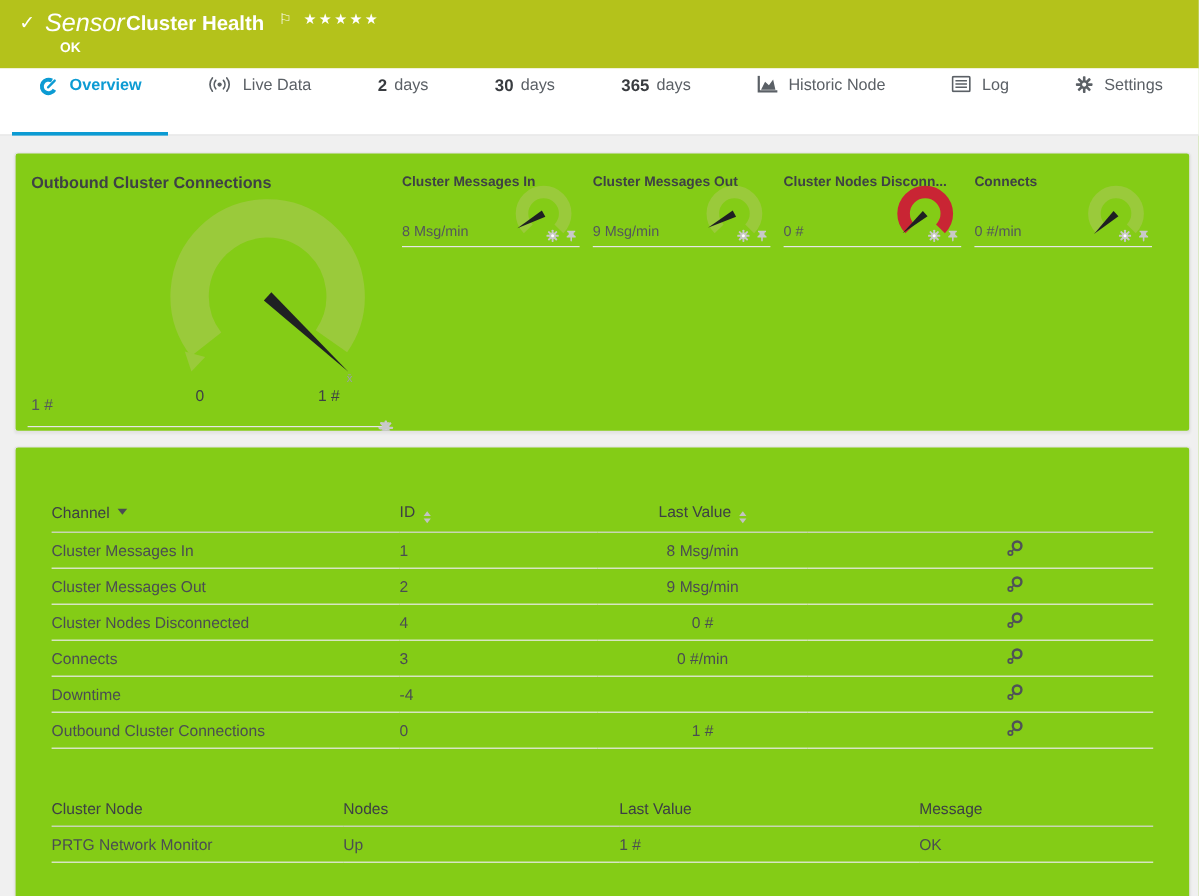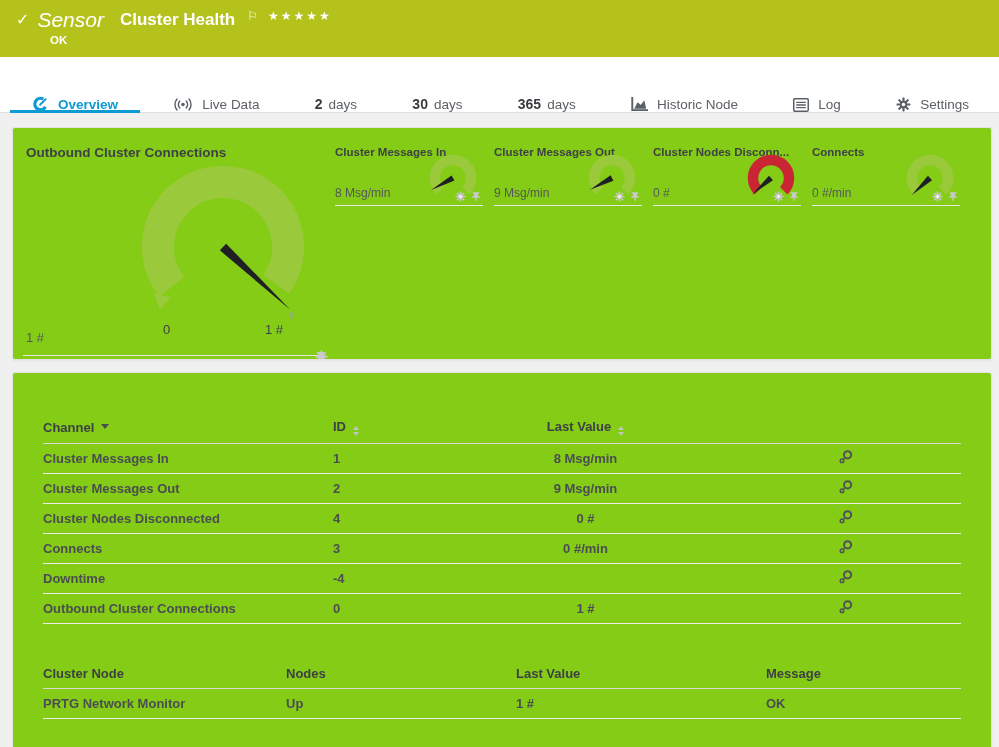--- a/index.html
+++ b/index.html
@@ -9,33 +9,33 @@
     background: #f0f0f0;
     color: #4a4d52;
   }
   
   .header {
     height: 57px; background: #b4c21b; color: #fff; padding: 9px 0 0 16px;
   }
   .header-row { display: flex; align-items: flex-start; }
   .check { font-size: 16px; font-weight: bold; line-height: 22px; }
   .kind { font-style: italic; font-size: 21px; margin-left: 8px; line-height: 22px; }
-  .sensor-title { font-size: 17px; font-weight: 600; margin-left: 16px; line-height: 22px; }
+  .sensor-title { font-size: 17px; font-weight: 600; margin-left: 1px; line-height: 22px; }
   .flag { font-size: 12px; margin-left: 12px; line-height: 14px; opacity: .95; }
   .stars { font-size: 12px; letter-spacing: 2px; margin-left: 10px; line-height: 14px; }
   .status-ok { font-size: 11.5px; font-weight: bold; margin: 3px 0 0 34px; }
   
   .tabs {
     height: 56px; background: #fff; border-bottom: 1px solid #e0e0e0;
     display: flex; align-items: center; justify-content: space-between;
     padding: 0 6px 0 8px;
   }
   .tab {
-    position: relative; height: 100%; display: flex; align-items: flex-end;
-    padding: 0 24px; cursor: pointer; font-size: 13.5px; color: #5b6066;
+    position: relative; height: 100%; display: flex; align-items: flex-start;
+    padding: 6px 24px; cursor: pointer; font-size: 13.5px; color: #5b6066;
     white-space: nowrap;
   }
   .tab .ticon { margin-right: 9px; display: inline-flex; }
   .tab .num { font-weight: bold; color: #393c40; margin-right: 6px; font-size: 14px; }
   .tab.active { color: #0c9bd3; font-weight: bold; }
   .tab.active::after {
     content: ""; position: absolute; left: 2px; right: 2px; bottom: -1px;
     height: 3px; background: #0c9bd3;
   }
   
@@ -54,21 +54,21 @@
   .big-value { position: absolute; left: 3px; top: 202px; font-size: 13px; color: #54575c; }
   .corner-icons { position: absolute; right: 4px; bottom: 5px; display: flex; gap: 5px; align-items: center; }
   .mini { width: 148px; margin-left: 11px; margin-top: 14px; height: 64px; position: relative; border-bottom: 1px solid #e6e6e6; }
   .mini-title { position: absolute; left: 0; top: 4px; font-size: 11.5px; font-weight: bold; color: #3e4145; white-space: nowrap; }
   .mini svg.dial { position: absolute; right: 4px; top: 11px; }
   .mini-value { position: absolute; left: 0; top: 44px; font-size: 12px; color: #54575c; }
   .mini .corner-icons { right: 2px; bottom: 3px; }
   
   .table-panel { margin-top: 12px; padding: 40px 30px 0; height: 400px; }
   table { width: 100%; border-collapse: collapse; font-size: 13px; color: #4a4d52; }
-  th, td { font-weight: bold; text-align: left; height: 30px; padding: 0; vertical-align: middle; }
+  th, td { font-weight: normal; text-align: left; height: 30px; padding: 0; vertical-align: middle; }
   thead th { color: #3d4044; border-bottom: 1px solid #d9d9d9; }
   tbody td { border-bottom: 1px solid #ebebeb; }
   .col-channel { width: 290px; }
   .col-id { width: 165px; }
   .col-last { width: 175px; text-align: center; }
   .col-icon { text-align: right; padding-right: 108px; }
   .caret-down { display: inline-block; width: 0; height: 0; border: 4px solid transparent; border-top: 5px solid #4a4d52; margin-left: 7px; vertical-align: -1px; }
   .sortpair { display: inline-flex; flex-direction: column; gap: 2px; margin-left: 7px; vertical-align: 1px; }
   .sortpair i { display: block; width: 0; height: 0; border: 3.5px solid transparent; }
   .sortpair .t-up { border-bottom: 4px solid #c3c3c3; border-top: none; }

